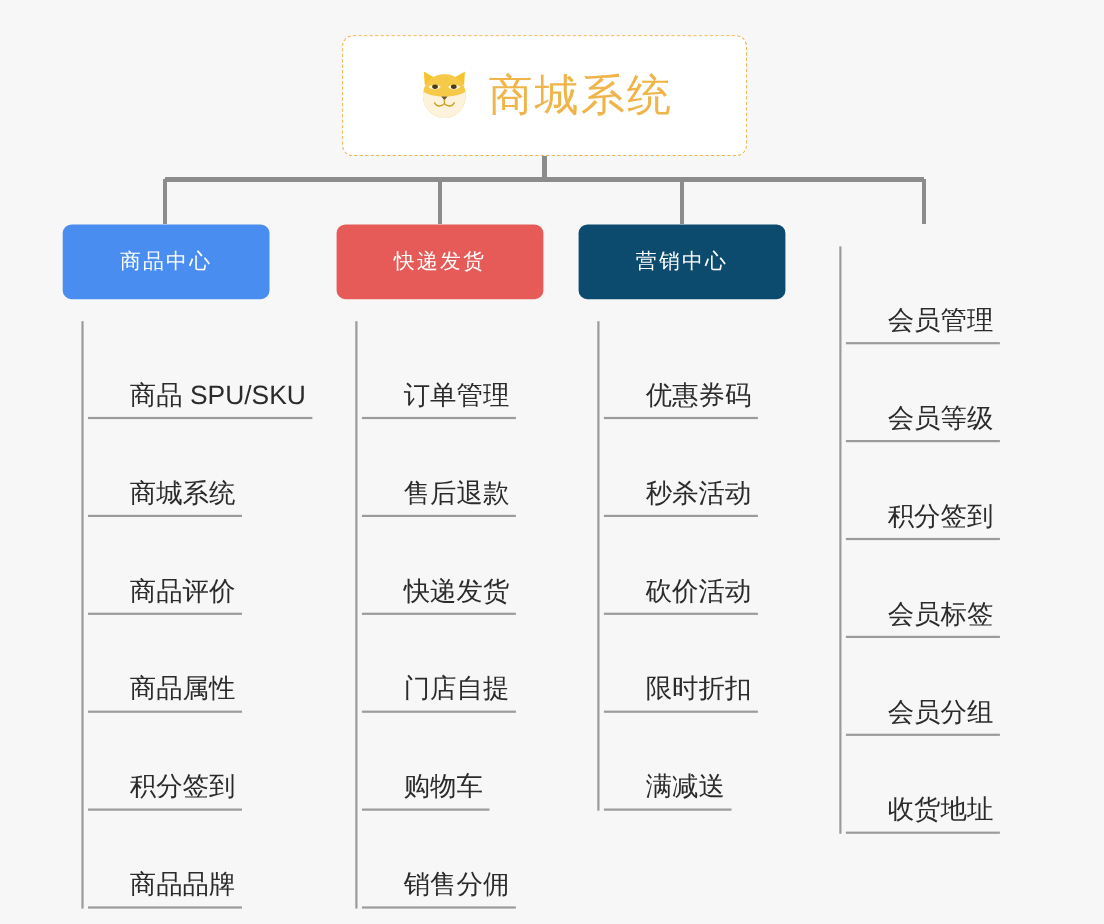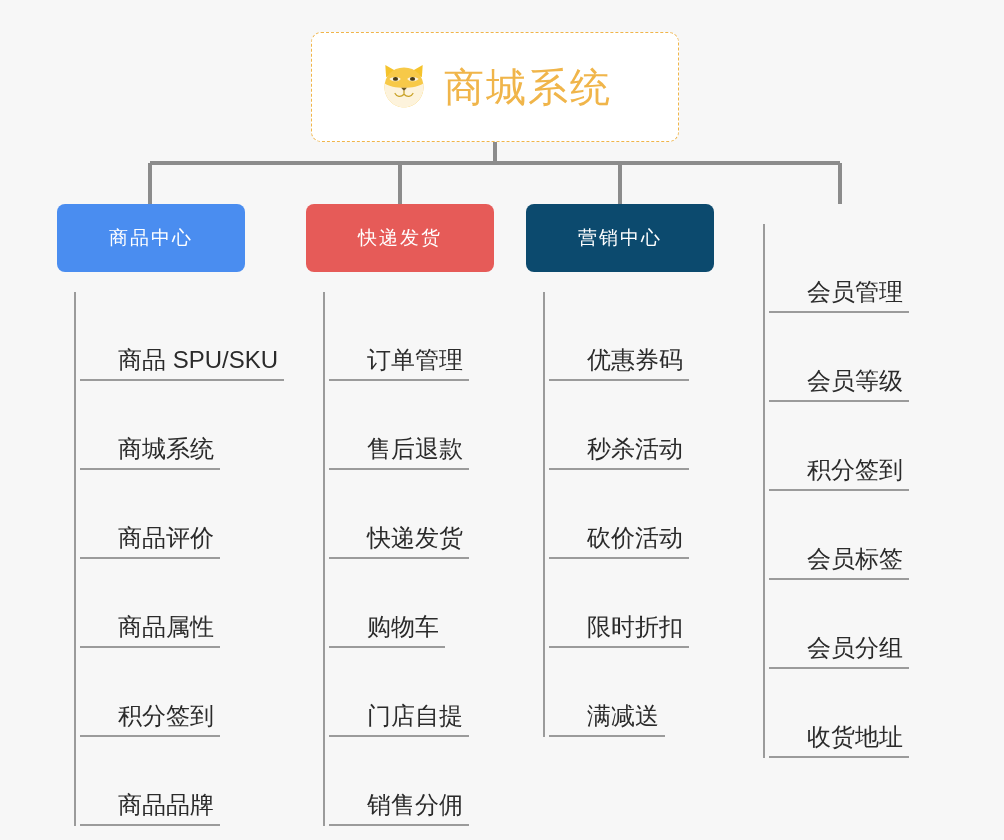--- a/index.html
+++ b/index.html
@@ -185,24 +185,24 @@
       <div class="branch-item">
         <span class="branch-item-label">订单管理</span>
       </div>
       <div class="branch-item">
         <span class="branch-item-label">售后退款</span>
       </div>
       <div class="branch-item">
         <span class="branch-item-label">快递发货</span>
       </div>
       <div class="branch-item">
+        <span class="branch-item-label">门店自提</span>
+      </div>
+      <div class="branch-item">
         <span class="branch-item-label">购物车</span>
-      </div>
-      <div class="branch-item">
-        <span class="branch-item-label">门店自提</span>
       </div>
       <div class="branch-item">
         <span class="branch-item-label">销售分佣</span>
       </div>
     </div>
   </div>
 
   <div class="branch branch-2">
     <div class="branch-header" style="background:#0c4a6e">
       <span>营销中心</span>

